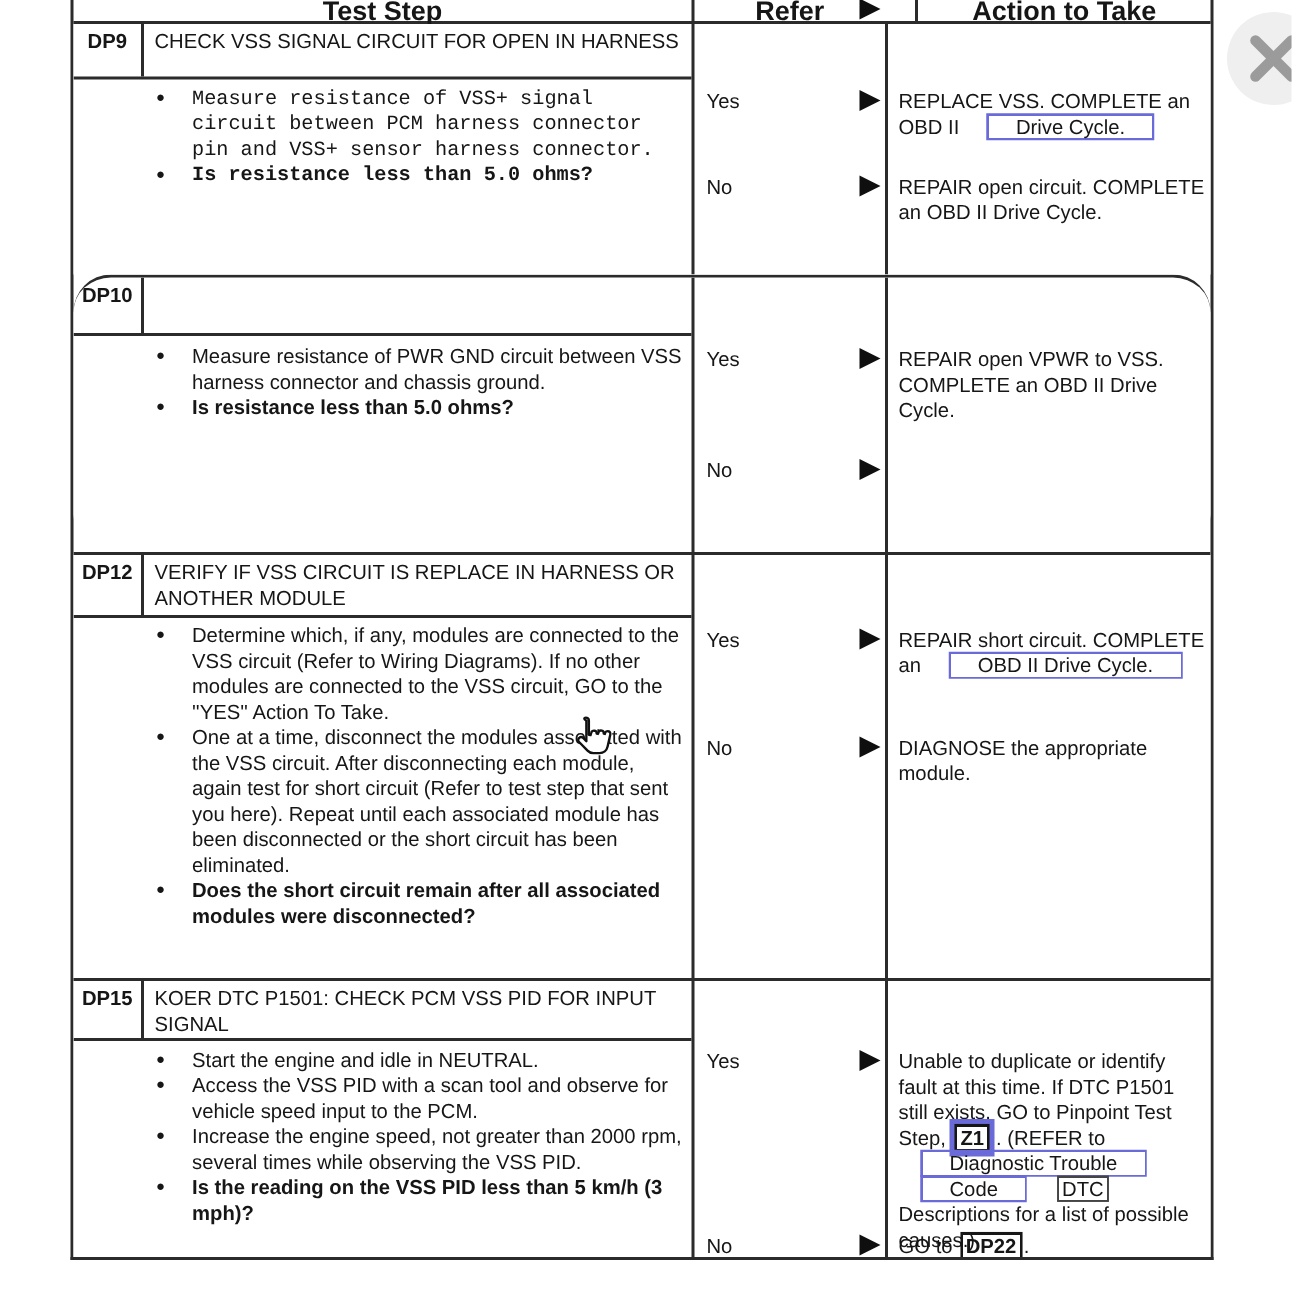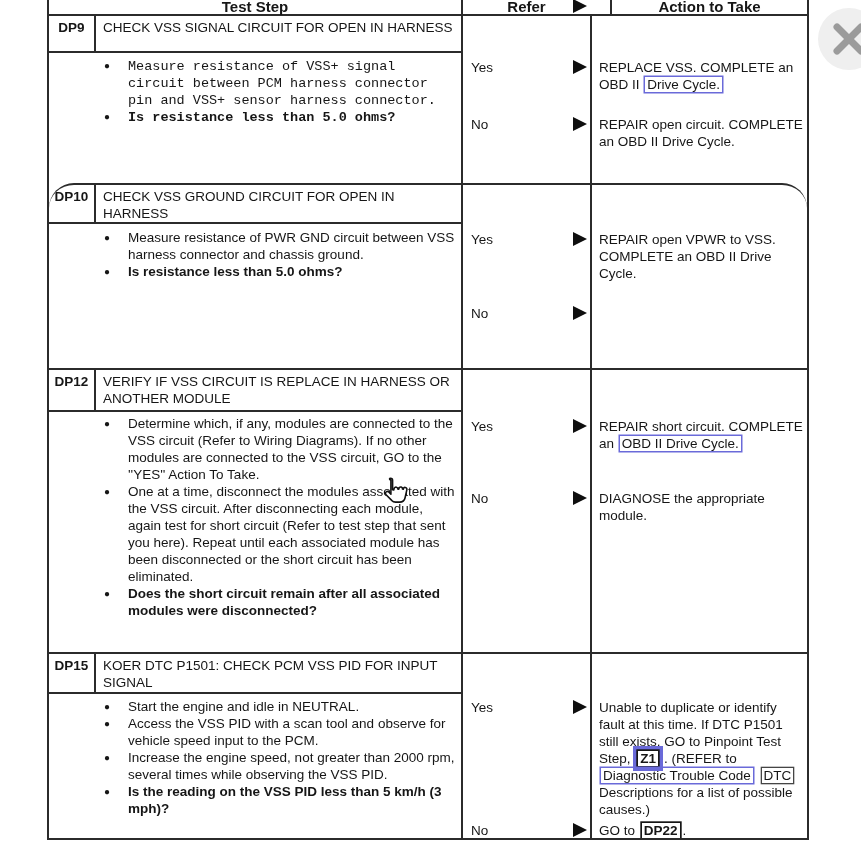--- a/index.html
+++ b/index.html
@@ -7,21 +7,21 @@
               font-family:"Liberation Sans", sans-serif; color:#161616; }
   #stage { position:relative; width:861px; height:859px; background:#fff; }
 
   
   #tbl { position:absolute; left:47px; top:0; width:762px; height:840px;
          border-left:2px solid #2b2b2b; border-right:2px solid #2b2b2b;
          border-bottom:2px solid #2b2b2b; background:#fff; }
 
   .thead { position:absolute; left:0; top:0; width:100%; height:16px;
            border-bottom:2px solid #2b2b2b; display:flex;
-           font-weight:bold; font-size:15px; line-height:14px; }
+           font-weight:bold; font-size:18px; line-height:14px; }
   .h-test   { width:412px; text-align:center; }
   .h-result { width:129px; border-left:2px solid #2b2b2b; position:relative; text-align:center; }
   .h-action { flex:1; border-left:2px solid #2b2b2b; text-align:center;margin-left:20px; }
 
   .tri { display:inline-block; width:0; height:0;
          border-top:7.5px solid transparent; border-bottom:7.5px solid transparent;
          border-left:14px solid #0f0f0f; }
   .h-result .tri { position:absolute; right:3px; top:-1px; }
 
   
@@ -42,21 +42,21 @@
   .bullets li::before { content:"\25CF"; position:absolute; left:55px; top:0px; font-size:10px; }
   .bullets li.bold { font-weight:bold; }
 
   .rrow { position:absolute; left:412px; right:0; display:flex; align-items:flex-start;
           font-size:13.5px; line-height:17px; }
   .res-label { flex:0 0 94px; padding-left:10px; }
   .res-tri   { flex:0 0 35px; display:flex; justify-content:flex-end; padding:1px 3px 0 0; }
   .action    { flex:1; padding:0 3px 0 9px; }
 
   
-  .bluebox { box-shadow:0 0 0 1.5px #6a6ad9; padding:0 2px; margin:0 2px;
+  .bluebox { box-shadow:0 0 0 1.5px #6a6ad9; padding:0 18px; margin:0 16px;
              box-decoration-break:clone; -webkit-box-decoration-break:clone; }
   .blackbox { font-weight:bold; box-shadow:0 0 0 1.7px #161616; padding:0 2px; margin:0 3px; }
   .blackbox.blueoutline { box-shadow:0 0 0 1.7px #161616, 0 0 0 5px #6a6ad9; margin:0 6px 0 4px; }
   .bracketbox { box-shadow:0 0 0 1.3px #454545; padding:0 2px; margin:0 3px; }
 
   
   #close-btn { position:absolute; left:818px; top:8px; width:62px; height:62px;
                border-radius:50%; background:#efefef; border:none; cursor:pointer; }
   #close-btn svg { position:absolute; left:12px; top:12px; }
 
@@ -103,21 +103,20 @@
           </span>
         <div class="action"><span>REPAIR open circuit. COMPLETE an OBD II Drive Cycle.</span></div>
       </div>
     </section>
 
     <section class="block bt" style="top:183px;height:185px;border-radius:25px;">
       <div class="vline v1"></div>
       <div class="vline v2"></div>
       <div class="title-row" style="height:39px;">
         <div class="id-cell">DP10</div>
-        <div class="title-cell">CHECK VSS GROUND CIRCUIT FOR OPEN IN HARNESS</div>
       </div>
       <ul class="bullets" style="top:44px;">
         <li>Measure resistance of PWR GND circuit between VSS harness connector and chassis ground.</li>
         <li class="bold">Is resistance less than 5.0 ohms?</li>
       </ul>
       <div class="rrow" style="top:46px;">
         <span class="res-label">Yes</span>
         <span class="res-tri">
             <span class="tri"></span>
           </span>

